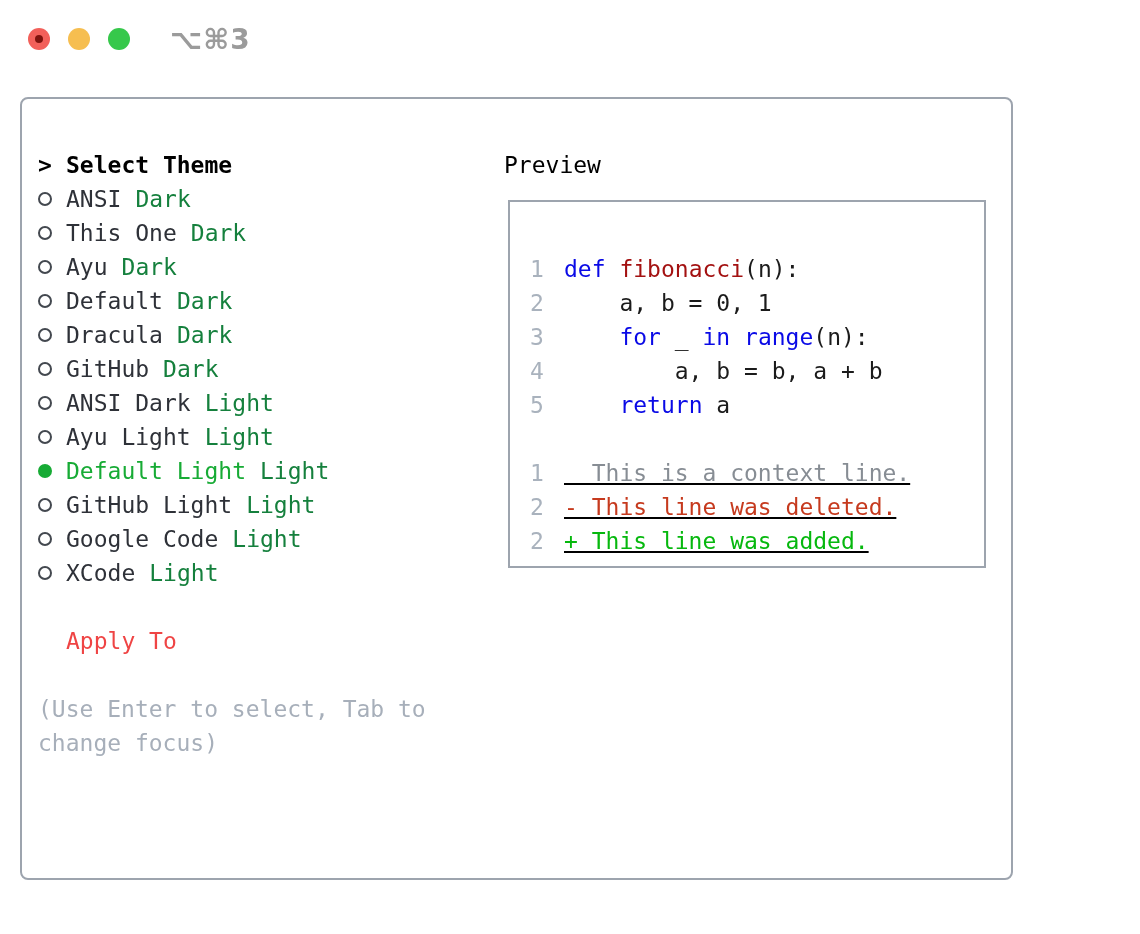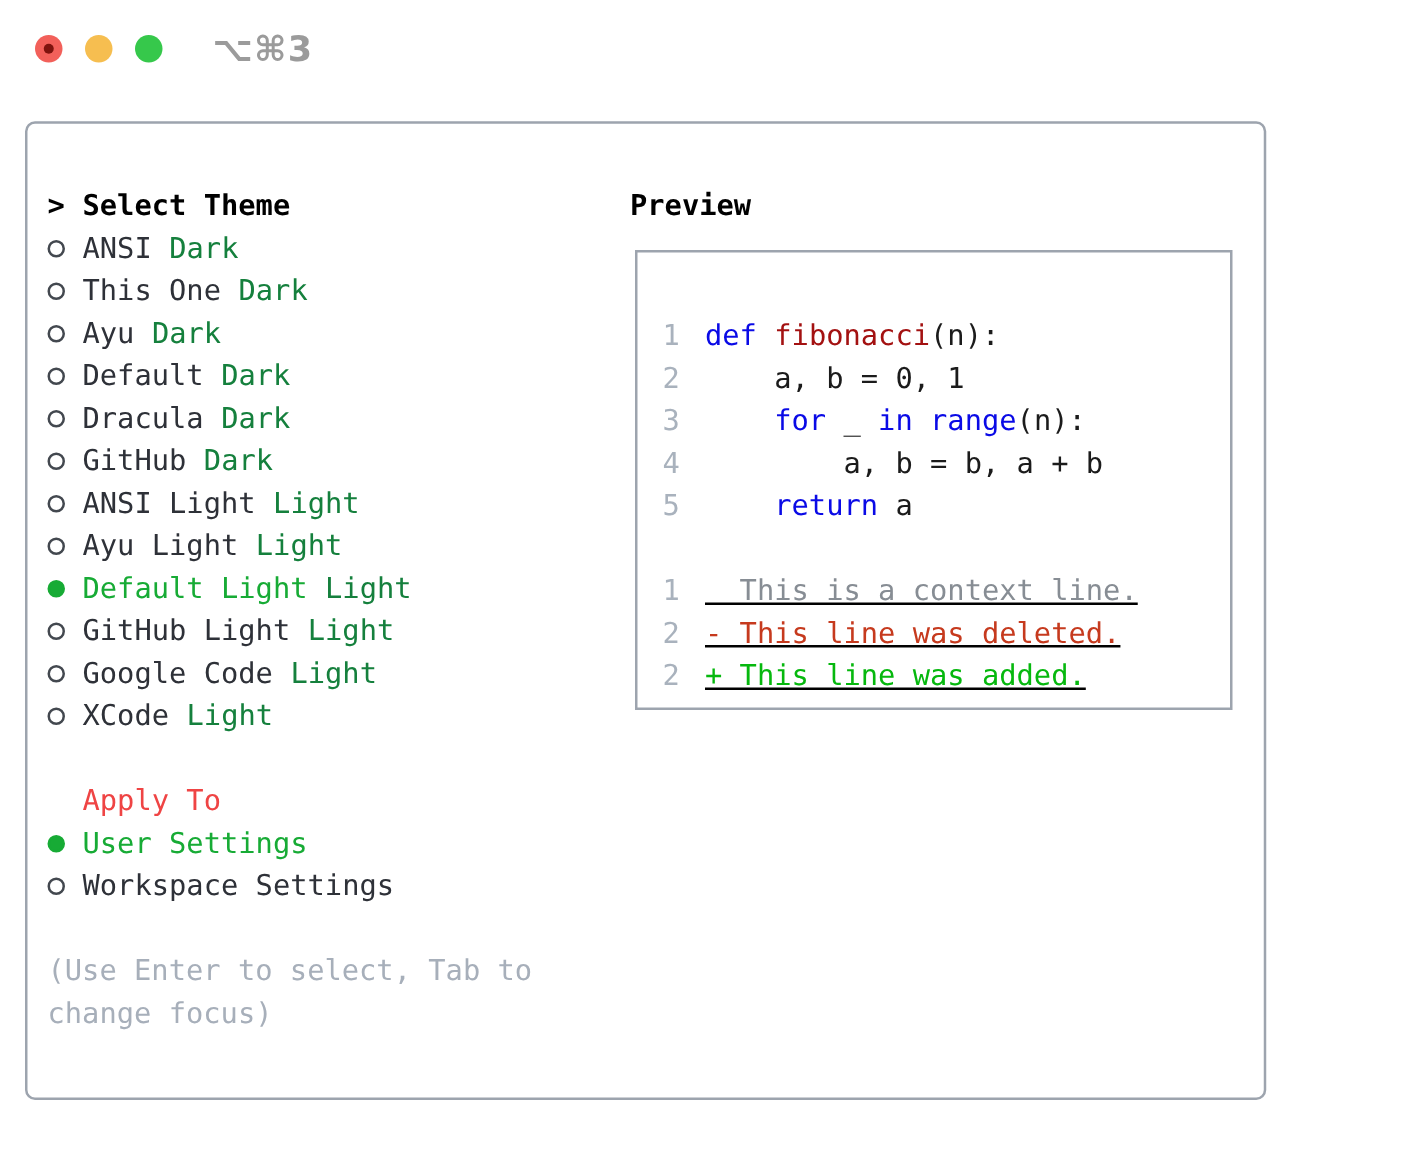--- a/index.html
+++ b/index.html
@@ -40,21 +40,21 @@
   .hdr-text { font-weight: bold; color: #000000; }
   .hdr2-text { color: #ef4444; }
   .name { color: #2E3138; }
   .row.selected .name { color: #17AB35; }
   .tag { color: #15803d; margin-left: 14px; }
   .spacer { height: 34px; }
   .help-line { height: 34px; line-height: 34px; color: #A7AFBA; white-space: pre; }
   
   .preview-title {
     position: absolute; left: 482px; top: 49px; height: 34px; line-height: 34px;
-    font-weight: bold; font-size: 23px; color: #000000;
+    font-weight: normal; font-size: 23px; color: #000000;
   }
   .preview-box {
     position: absolute; left: 486px; top: 101px;
     width: 478px; height: 368px;
     border: 2px solid #9DA4AE;
     padding: 50px 0 0 20px;
     font-size: 23px;
     background: #ffffff;
   }
   .pline { height: 34px; line-height: 34px; white-space: pre; }
@@ -88,39 +88,35 @@
         <span class="hdr-text">Select Theme</span>
       </div>
 
       <div id="theme-list">
           <div class="row"><span class="marker"><span class="circle"></span></span><span class="name">ANSI</span><span class="tag">Dark</span></div>
           <div class="row"><span class="marker"><span class="circle"></span></span><span class="name">This One</span><span class="tag">Dark</span></div>
           <div class="row"><span class="marker"><span class="circle"></span></span><span class="name">Ayu</span><span class="tag">Dark</span></div>
           <div class="row"><span class="marker"><span class="circle"></span></span><span class="name">Default</span><span class="tag">Dark</span></div>
           <div class="row"><span class="marker"><span class="circle"></span></span><span class="name">Dracula</span><span class="tag">Dark</span></div>
           <div class="row"><span class="marker"><span class="circle"></span></span><span class="name">GitHub</span><span class="tag">Dark</span></div>
-          <div class="row"><span class="marker"><span class="circle"></span></span><span class="name">ANSI Light</span><span class="tag">Light</span></div>
+          <div class="row"><span class="marker"><span class="circle"></span></span><span class="name">ANSI Dark</span><span class="tag">Light</span></div>
           <div class="row"><span class="marker"><span class="circle"></span></span><span class="name">Ayu Light</span><span class="tag">Light</span></div>
           <div class="row selected"><span class="marker"><span class="circle filled"></span></span><span class="name">Default Light</span><span class="tag">Light</span></div>
           <div class="row"><span class="marker"><span class="circle"></span></span><span class="name">GitHub Light</span><span class="tag">Light</span></div>
           <div class="row"><span class="marker"><span class="circle"></span></span><span class="name">Google Code</span><span class="tag">Light</span></div>
           <div class="row"><span class="marker"><span class="circle"></span></span><span class="name">XCode</span><span class="tag">Light</span></div>
         </div>
 
       <div class="spacer"></div>
 
       <div class="row">
         <span class="marker"></span>
         <span class="hdr2-text">Apply To</span>
       </div>
 
-      <div id="apply-list">
-          <div class="row selected"><span class="marker"><span class="circle filled"></span></span><span class="name">User Settings</span></div>
-          <div class="row"><span class="marker"><span class="circle"></span></span><span class="name">Workspace Settings</span></div>
-        </div>
 
       <div class="spacer"></div>
 
       <div class="help-line">(Use Enter to select, Tab to</div>
       <div class="help-line">change focus)</div>
 
     </div>
 
     <div class="preview-title">Preview</div>
 

